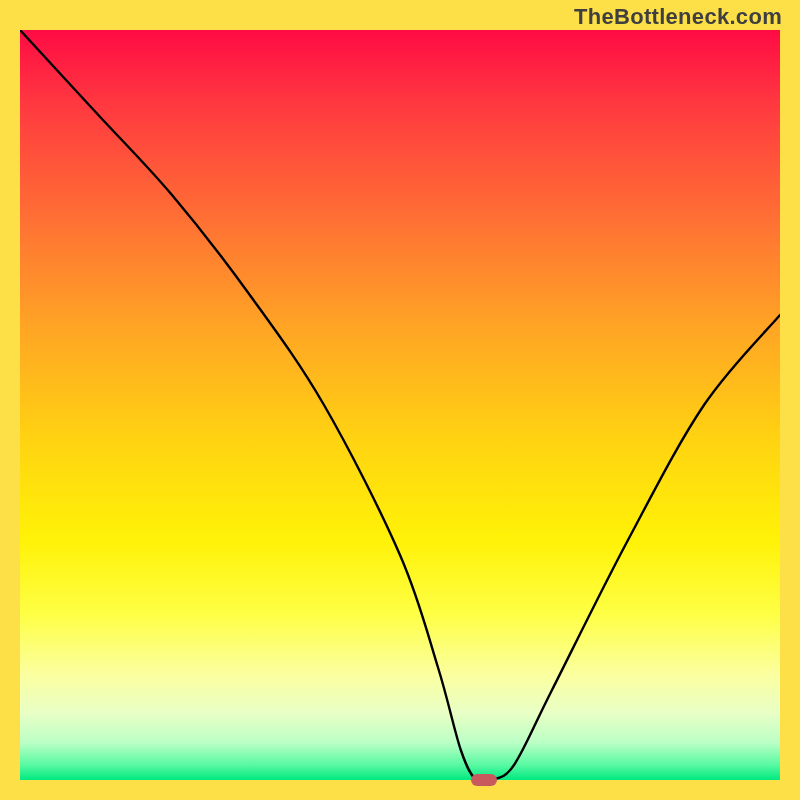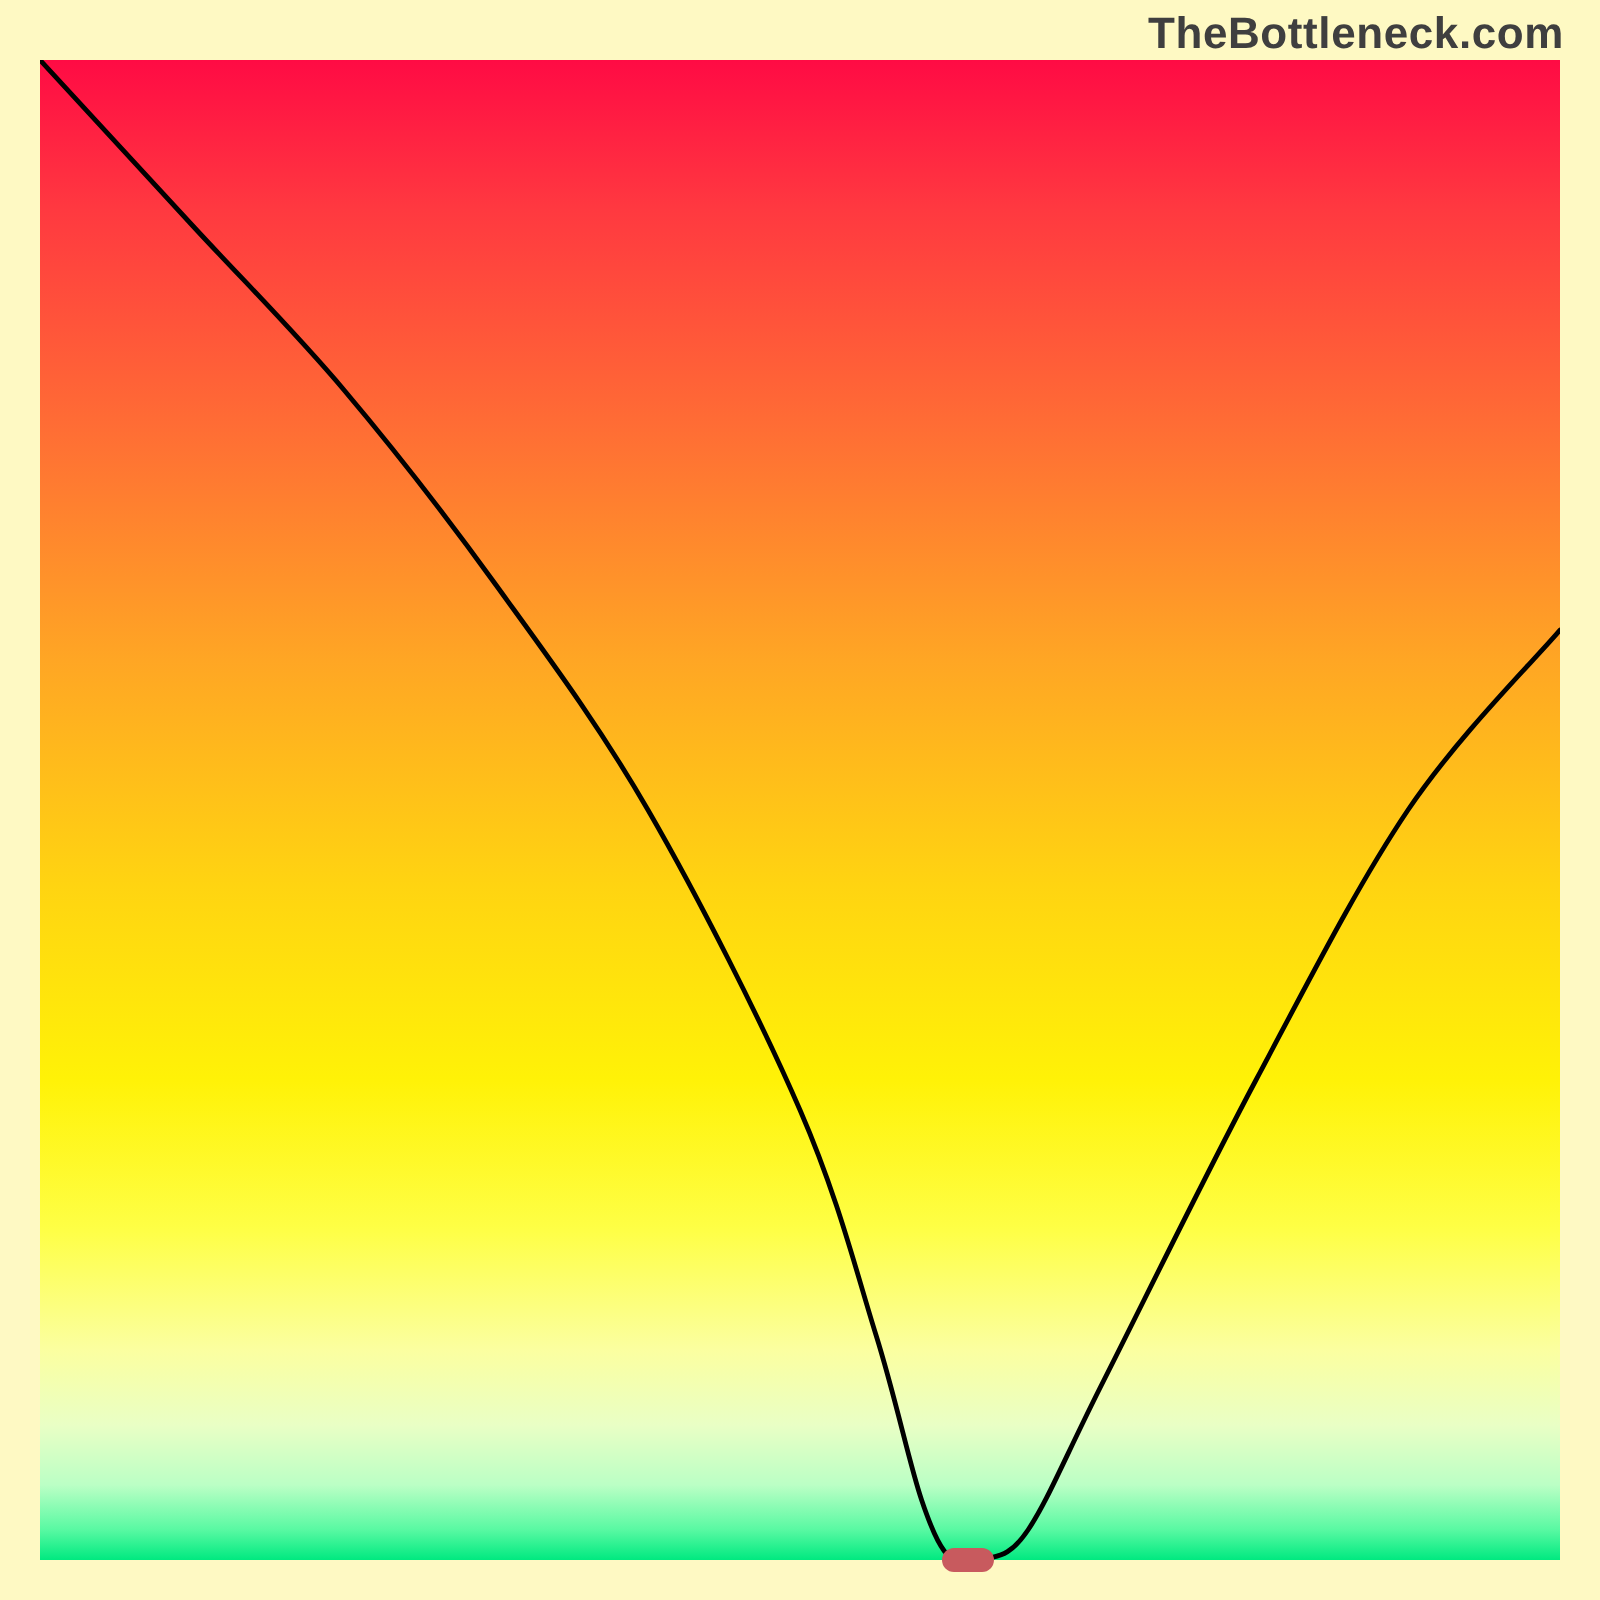--- a/index.html
+++ b/index.html
@@ -1,16 +1,16 @@
 <!DOCTYPE html>
 <html><head>
 <meta charset="utf-8">
 <style>
   html,body{margin:0;padding:0;width:800px;height:800px;overflow:hidden;background:#000;font-family:Arial,Helvetica,sans-serif}
-  .frame{position:absolute;left:0;top:0;width:800px;height:800px;background:#fef9c3}
+  .frame{position:absolute;left:0;top:0;width:800px;height:800px;background:#fde047}
   
   .watermark{position:absolute;top:4px;right:18px;color:#3f3f3f;font-size:22px;font-weight:700;letter-spacing:.3px}
   
   .plot{position:absolute;left:20px;top:30px;width:760px;height:750px;
     background:linear-gradient(to bottom,
       #ff0b44 0%,
       #ff3940 10%,
       #ff6f34 25%,
       #ffa624 40%,
       #ffd411 55%,

